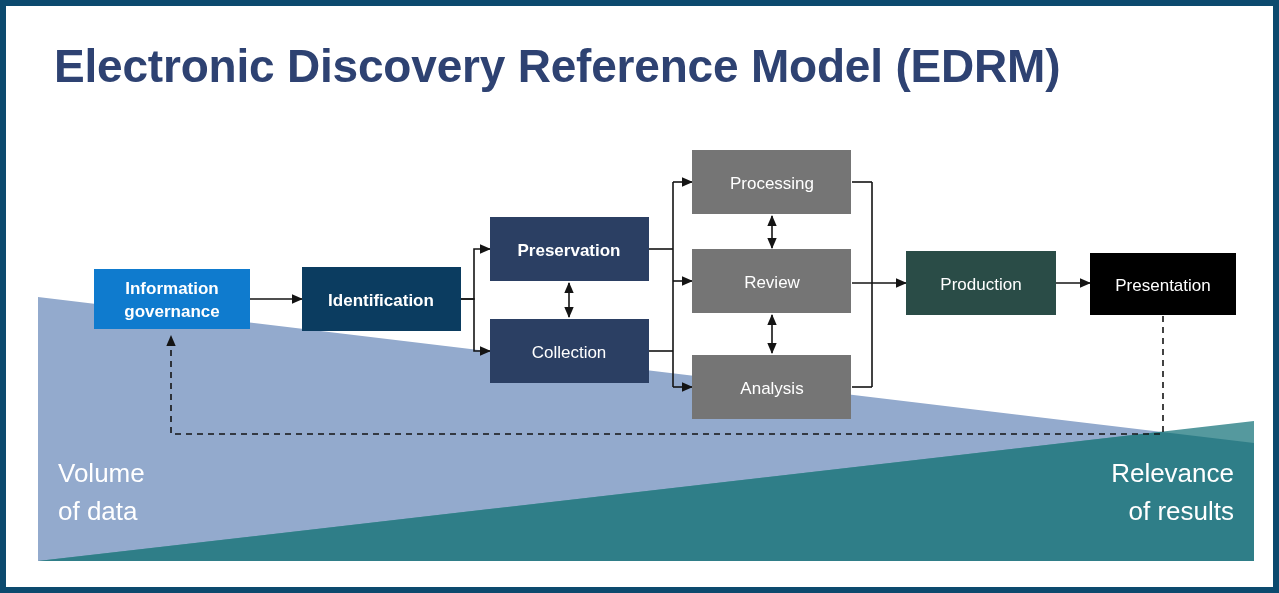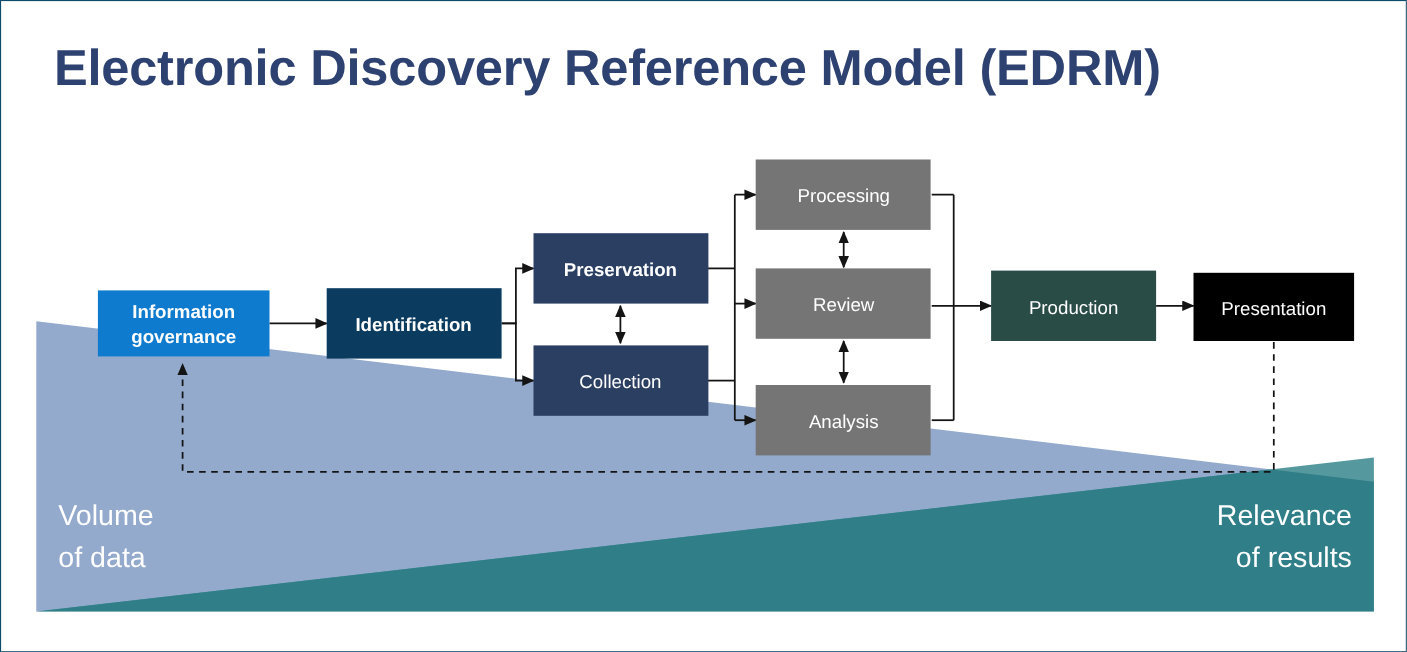--- a/index.html
+++ b/index.html
@@ -9,21 +9,21 @@
     background: #ffffff;
   }
   body {
     font-family: "Liberation Sans", sans-serif;
   }
   #page {
     position: relative;
     width: 1279px;
     height: 593px;
     background: #ffffff;
-    border: 1px solid #0c4a6e;
+    border: 6px solid #0c4a6e;
     box-sizing: border-box;
     overflow: hidden;
   }
   #diagram-svg {
     position: absolute;
     left: 0;
     top: 0;
     width: 1279px;
     height: 593px;
     display: block;

